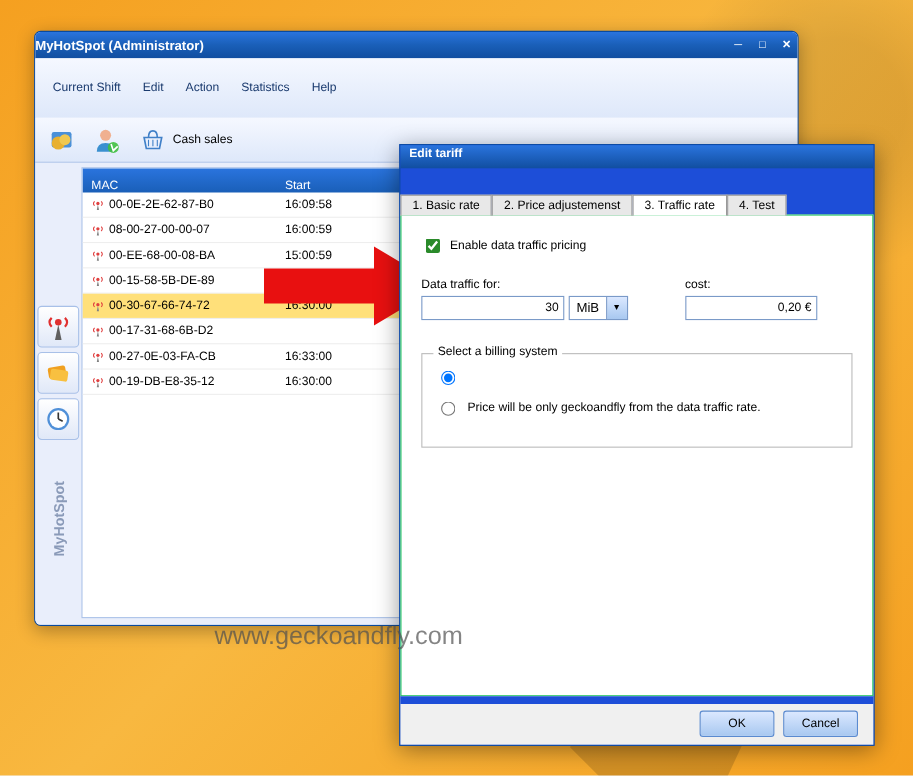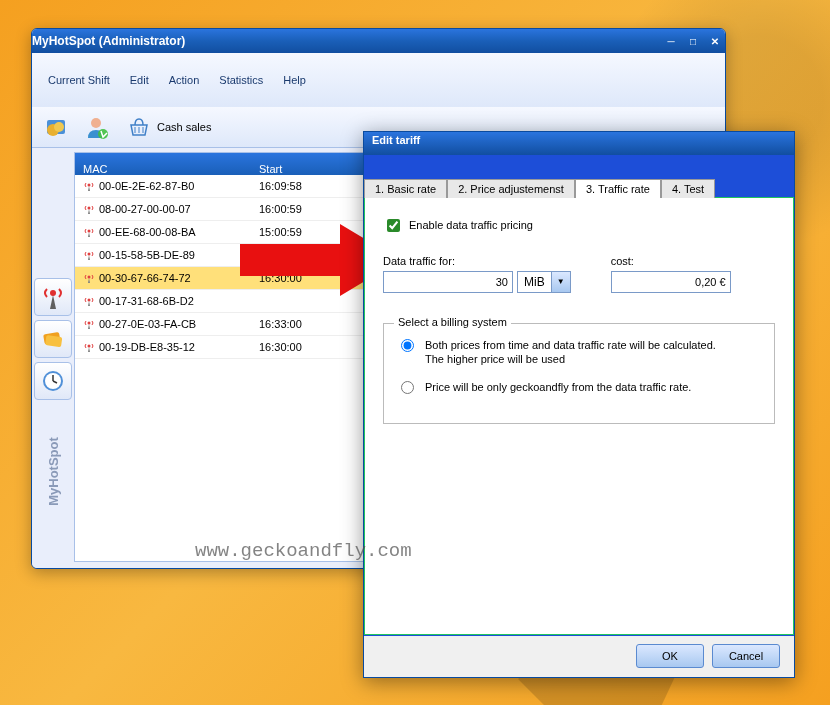--- a/index.html
+++ b/index.html
@@ -193,21 +193,21 @@
 }
 .tab.active { background: #fff; z-index: 2; }
 .tab-content {
   border: 1px solid #22c55e;
   background: #fff;
   padding: 18px;
   height: 400px;
 }
 .chk-row { display: flex; align-items: center; gap: 6px; margin-bottom: 20px; }
 .chk-row input { accent-color: #2a8a2a; }
-.field-row { display: flex; gap: 40px; margin-bottom: 4px; }
+.field-row { display: flex; gap: 52px; margin-bottom: 4px; }
 .field-col .lbl { font-size: 11px; margin-bottom: 4px; }
 .input-group { display: flex; gap: 4px; align-items: center; }
 .txt { border: 1px solid #7a9ac8; height: 20px; padding: 0 4px; font-size: 11px; text-align: right; }
 .w120 { width: 120px; }
 .w110 { width: 110px; }
 .select-mock {
   display: inline-flex;
   border: 1px solid #7a9ac8;
   height: 20px;
   align-items: center;
@@ -231,21 +231,21 @@
   top: -8px; left: 10px;
   background: #fff;
   padding: 0 4px;
   font-size: 11px;
 }
 .radio-row { display: flex; gap: 8px; margin-bottom: 14px; align-items: flex-start; }
 .radio-row input { margin-top: 1px; }
 .radio-text { font-size: 11px; line-height: 1.3; }
 .dlg-buttons {
   height: 44px;
-  border-top: 1px solid #1d4ed8;
+  border-top: 7px solid #1d4ed8;
   display: flex;
   justify-content: flex-end;
   align-items: center;
   gap: 8px;
   padding: 0 14px;
   background: #f0f0f0;
 }
 .btn {
   min-width: 68px;
   height: 24px;
@@ -260,25 +260,25 @@
   position: absolute;
   top: 220px;
   left: 240px;
   width: 160px;
   height: 80px;
   pointer-events: none;
 }
 
 .watermark {
   position: absolute;
-  top: 540px;
+  top: 564px;
   left: 195px;
-  font-size: 19px;
+  font-size: 23px;
   color: rgba(80,80,80,0.7);
-  font-family: Liberation Mono, monospace;
+  font-family: Liberation Sans, sans-serif;
   pointer-events: none;
 }
 </style>
 </head>
 <body>
 
 <div class="bg-shape1"></div>
 <div class="bg-shape2"></div>
 
 <div class="main-window">
@@ -505,24 +505,20 @@
         </div>
         <div class="field-col">
           <div class="lbl">cost:</div>
           <input class="txt w110" value="0,20 €" style="">
         </div>
       </div>
       <div class="groupbox">
         <div class="legend">Select a billing system</div>
         <div class="radio-row">
           <input type="radio" name="bill" checked="" style="">
-          <div class="radio-text">
-            <span>Both prices from time and data traffic rate will be calculated.</span><br>
-            <span>The higher price will be used</span>
-          </div>
         </div>
         <div class="radio-row">
           <input type="radio" name="bill" style="">
           <div class="radio-text">
             <span>Price will be only geckoandfly from the data traffic rate.</span><br>
           </div>
         </div>
       </div>
     </div>
   </div>

